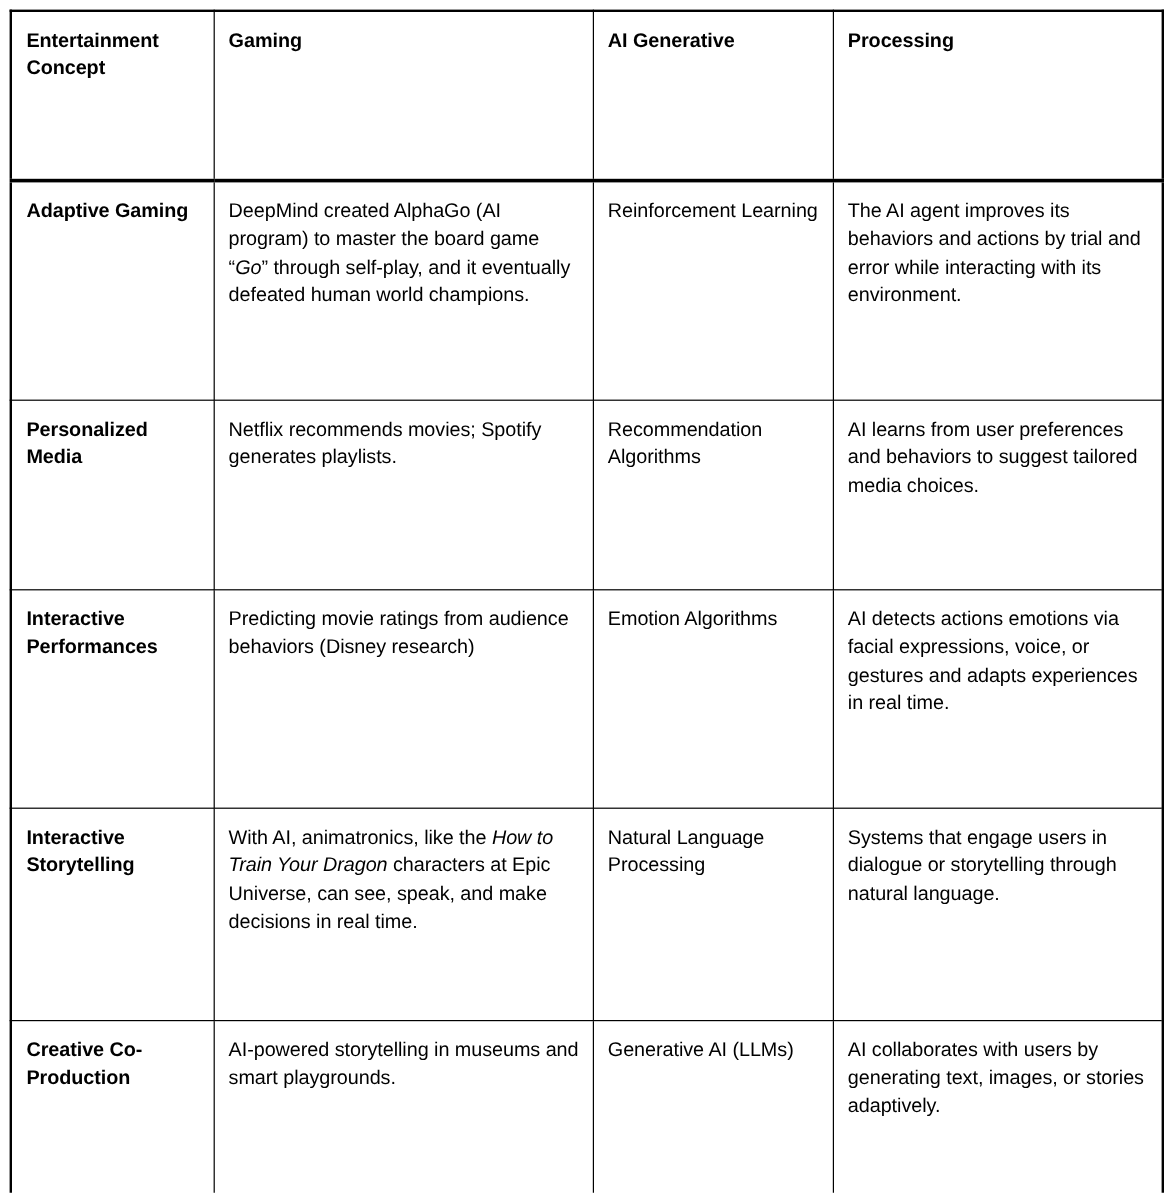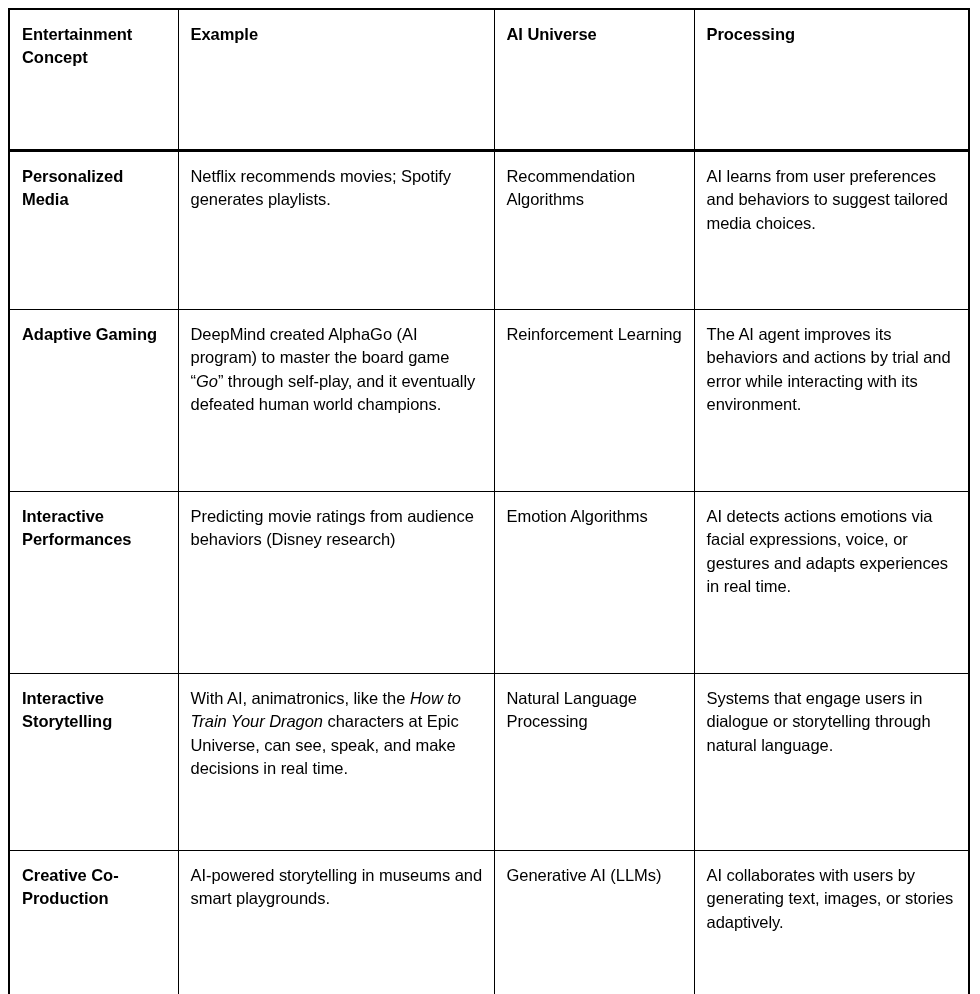--- a/index.html
+++ b/index.html
@@ -85,37 +85,37 @@
   <table class="concept-table">
     <colgroup>
       <col class="c-concept">
       <col class="c-example">
       <col class="c-technique">
       <col class="c-explanation">
     </colgroup>
     <thead>
       <tr>
         <th>Entertainment Concept</th>
-        <th>Example</th>
-        <th>AI Universe</th>
+        <th>Gaming</th>
+        <th>AI Generative</th>
         <th>Processing</th>
       </tr>
     </thead>
     <tbody>
+      <tr data-row="1">
+        <td class="concept-cell">Adaptive Gaming</td>
+        <td class="example-cell"><span>DeepMind created AlphaGo (AI program) to master the board game “</span><span class="italic">Go</span><span>” through self-play, and it eventually defeated human world champions.</span></td>
+        <td class="technique-cell">Reinforcement Learning</td>
+        <td class="explanation-cell">The AI agent improves its behaviors and actions by trial and error while interacting with its environment.</td>
+      </tr>
       <tr data-row="0">
         <td class="concept-cell">Personalized Media</td>
         <td class="example-cell"><span>Netflix recommends movies; Spotify generates playlists.</span></td>
         <td class="technique-cell">Recommendation Algorithms</td>
         <td class="explanation-cell">AI learns from user preferences and behaviors to suggest tailored media choices.</td>
-      </tr>
-      <tr data-row="1">
-        <td class="concept-cell">Adaptive Gaming</td>
-        <td class="example-cell"><span>DeepMind created AlphaGo (AI program) to master the board game “</span><span class="italic">Go</span><span>” through self-play, and it eventually defeated human world champions.</span></td>
-        <td class="technique-cell">Reinforcement Learning</td>
-        <td class="explanation-cell">The AI agent improves its behaviors and actions by trial and error while interacting with its environment.</td>
       </tr>
       <tr data-row="2">
         <td class="concept-cell">Interactive Performances</td>
         <td class="example-cell"><span>Predicting movie ratings from audience behaviors (Disney research)</span></td>
         <td class="technique-cell">Emotion Algorithms</td>
         <td class="explanation-cell">AI detects actions emotions via facial expressions, voice, or gestures and adapts experiences in real time.</td>
       </tr>
       <tr data-row="4">
         <td class="concept-cell">Interactive Storytelling</td>
         <td class="example-cell"><span>With AI, animatronics, like the </span><span class="italic">How to Train Your Dragon</span><span> characters at Epic Universe, can see, speak, and make decisions in real time.</span></td>

